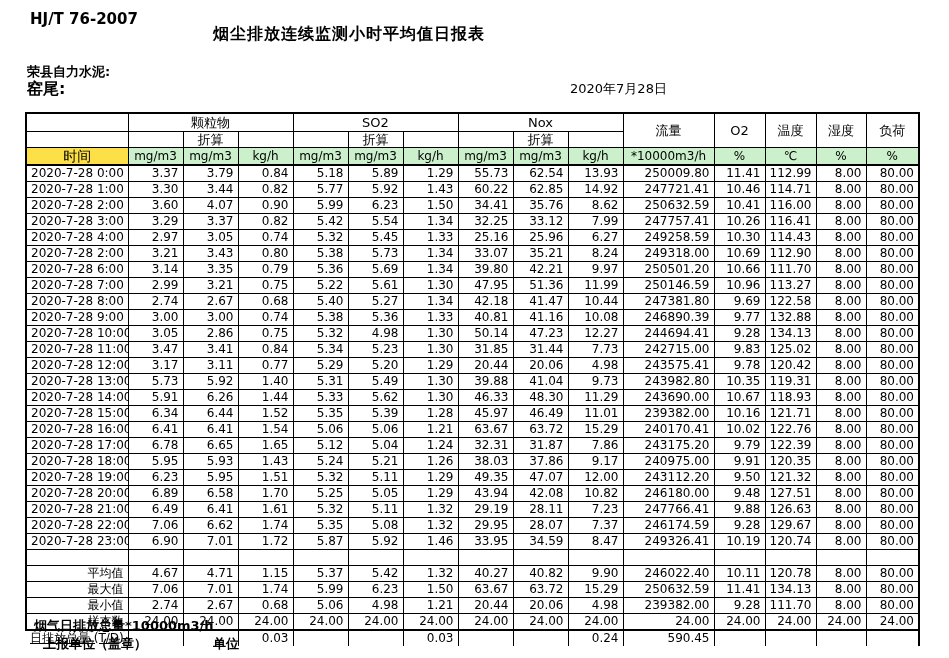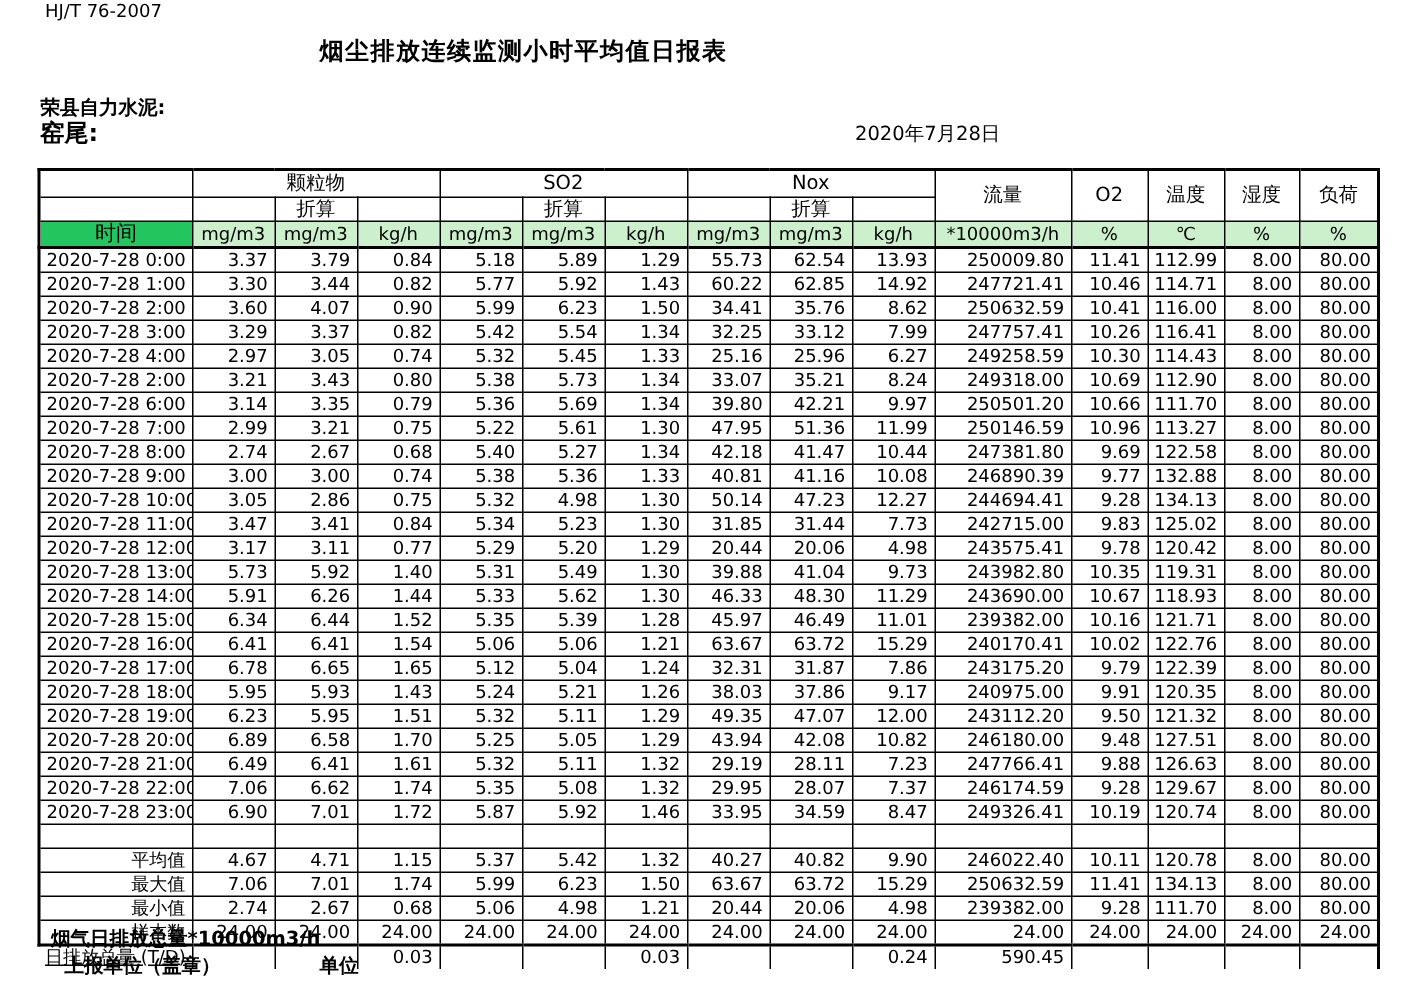--- a/index.html
+++ b/index.html
@@ -1,19 +1,19 @@
 <!DOCTYPE html>
 <html><head>
 <meta charset="utf-8">
 <style>
   html,body { margin:0; padding:0; background:#ffffff; }
   body { width:949px; height:658px; font-family:"DejaVu Sans","Liberation Sans",sans-serif; color:#000; }
   .page { position:relative; width:949px; height:658px; overflow:hidden; }
   .abs { position:absolute; white-space:nowrap; }
-  .std-no   { left:30px;  top:0;   font-size:12px; font-weight:normal; }
+  .std-no   { left:30px;  top:10px;   font-size:15px; font-weight:bold; }
   .title    { left:213px; top:24px;  font-size:16px; font-weight:bold; letter-spacing:1px; }
   .company  { left:27px;  top:63px;  font-size:13px; font-weight:bold; }
   .station  { left:27px;  top:79px;  font-size:16px; font-weight:bold; }
   .date     { left:570px; top:80px;  font-size:13px; }
   .note     { left:34px;  top:617px; font-size:13px; font-weight:bold; }
   .report-u { left:27px;  top:635px; font-size:13px; font-weight:bold;margin-left:16px; }
   .unit-lab { left:213px; top:635px; font-size:13px; font-weight:bold; }
 
   table.report { position:absolute; left:25px; top:112px; border-collapse:collapse; table-layout:fixed; width:895px; }
   table.report td, table.report th {
@@ -80,21 +80,21 @@
         <th>折算</th>
         <td></td>
         <td></td>
         <th>折算</th>
         <td></td>
         <td></td>
         <th>折算</th>
         <td></td>
       </tr>
       <tr class="hdr-units green">
-        <th class="time-h edge-l" style="background: #22c55e;">时间</th>
+        <th class="time-h edge-l" style="background: #fde047;">时间</th>
         <th style="background: rgb(204, 240, 204);">mg/m3</th>
         <th style="background: rgb(204, 240, 204);">mg/m3</th>
         <th style="background: rgb(204, 240, 204);">kg/h</th>
         <th style="background: rgb(204, 240, 204);">mg/m3</th>
         <th style="background: rgb(204, 240, 204);">mg/m3</th>
         <th style="background: rgb(204, 240, 204);">kg/h</th>
         <th style="background: rgb(204, 240, 204);">mg/m3</th>
         <th style="background: rgb(204, 240, 204);">mg/m3</th>
         <th style="background: rgb(204, 240, 204);">kg/h</th>
         <th style="background: rgb(204, 240, 204);">*10000m3/h</th>

